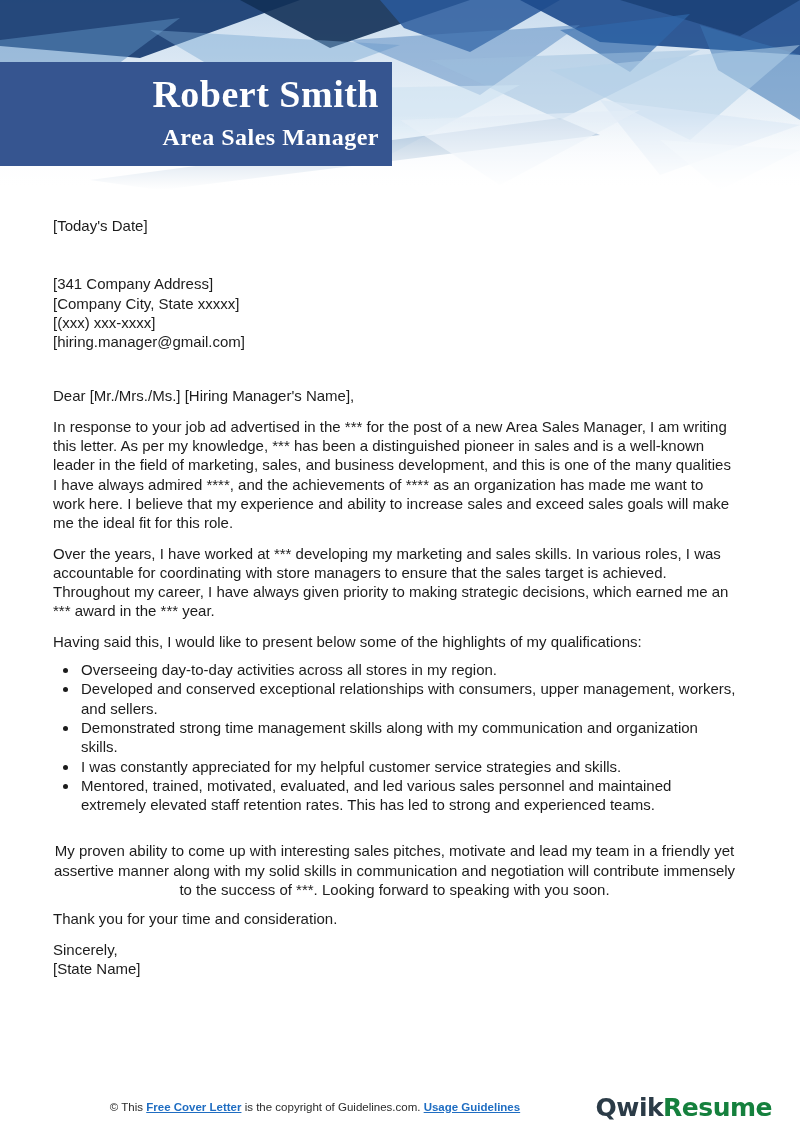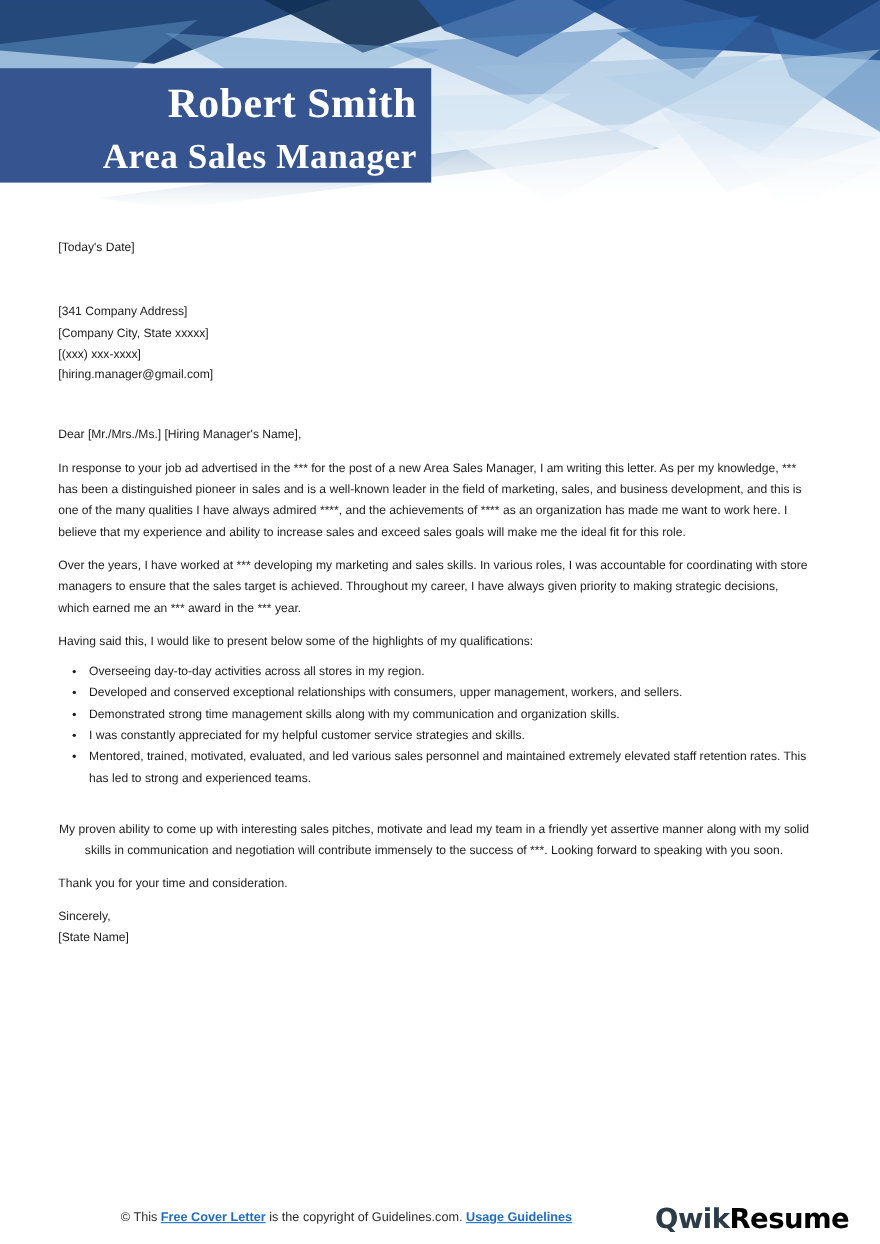--- a/index.html
+++ b/index.html
@@ -29,31 +29,31 @@
     font-family: "Liberation Serif", serif;
     font-weight: 700;
     font-size: 38px;
     line-height: 1.2;
     color: #ffffff;
     letter-spacing: 0.5px;
   }
   .banner .role {
     font-family: "Liberation Serif", serif;
     font-weight: 700;
-    font-size: 32px;
+    font-size: 24px;
     line-height: 1.2;
     margin-top: 5px;
     color: #ffffff;
     letter-spacing: 0.5px;
   }
 
   
   .letter {
     padding: 0 64px 0 53px;
-    font-size: 11px;
+    font-size: 15px;
     line-height: 19.3px;
   }
   .date { margin-top: 26px; }
   .address { margin-top: 39px; }
   .salutation { margin-top: 35px; }
   .paras p { margin-top: 11px; }
   ul.highlights { margin: 9px 0 0 0; padding-left: 26px; }
   ul.highlights li { padding-left: 2px; }
   .closing { margin-top: 27px; text-align: center; }
   .thanks { margin-top: 10px; }
@@ -67,21 +67,21 @@
     font-size: 11.5px; color: #2b2b2b; white-space: pre;
   }
   .copyright a { color: #1f6dc2; font-weight: 700; text-decoration: underline; cursor: pointer; }
   .logo {
     position: absolute; right: 28px; top: 3px;
     font-family: "DejaVu Sans", sans-serif;
     font-weight: 700; font-size: 25px; letter-spacing: -0.5px;
     white-space: nowrap;
   }
   .logo .q { color: #2b3b47; }
-  .logo .r { color: #000000; text-align: right; }
+  .logo .r { color: #15803d; text-align: right; }
 </style>
 </head>
 <body>
 
 <div class="page">
 
   <div class="header">
     <svg viewBox="0 0 800 190" preserveAspectRatio="none" aria-hidden="true">
       <defs>
         <linearGradient id="bgGrad" x1="0" y1="0" x2="0" y2="1">

